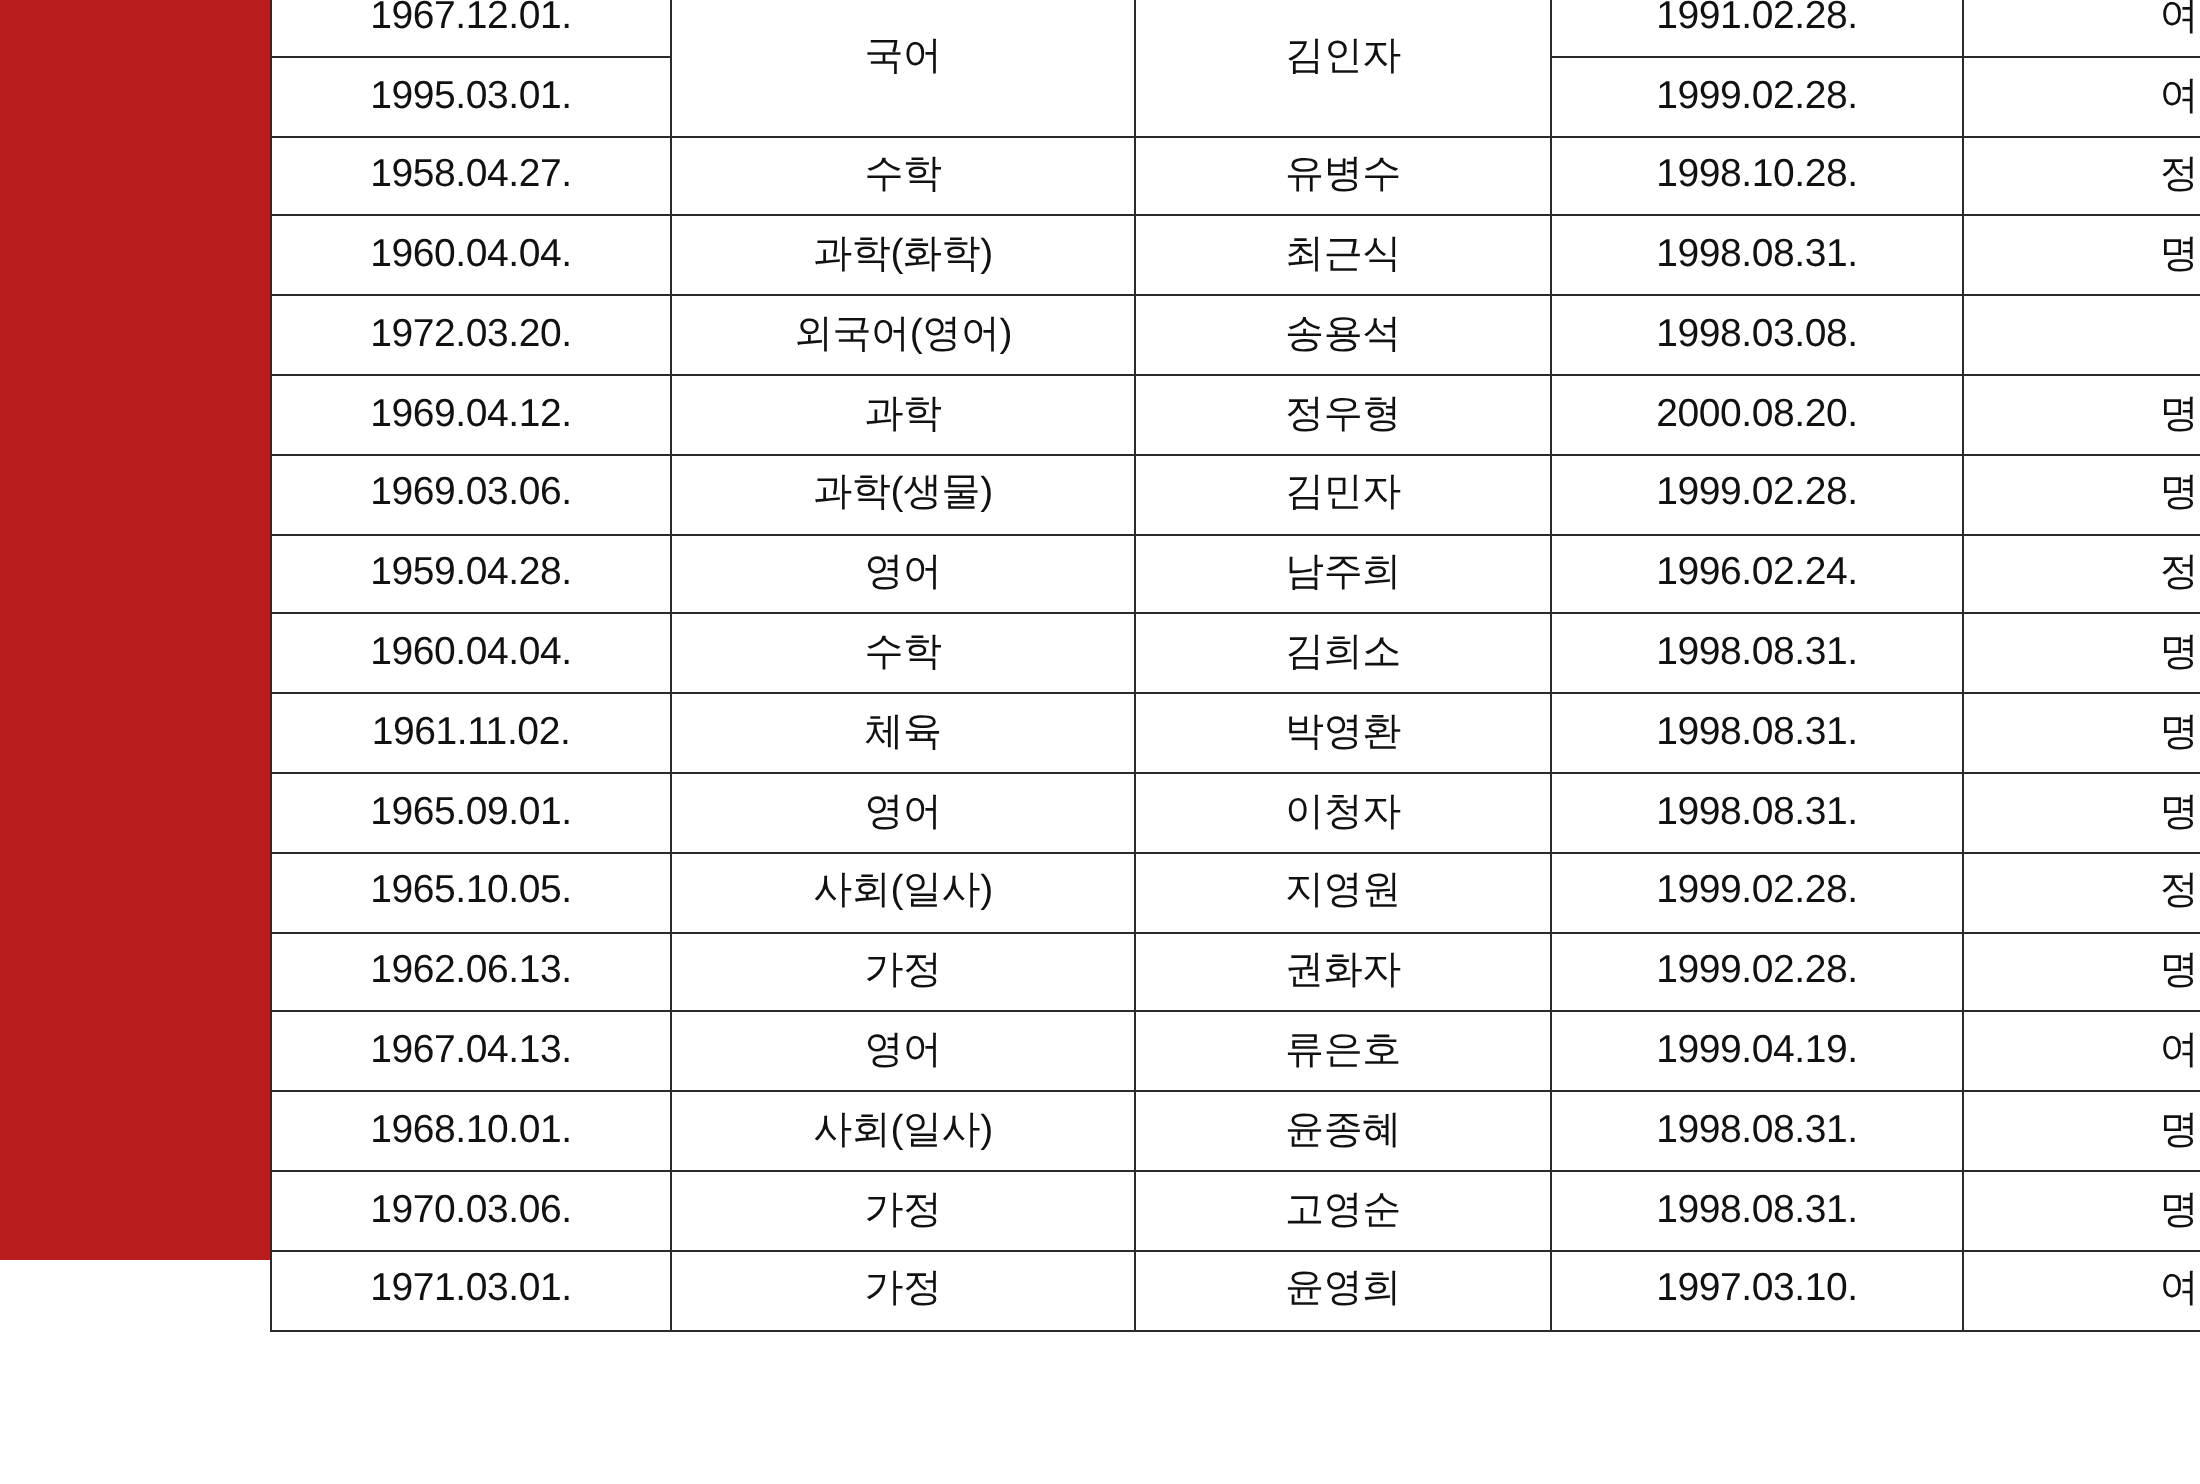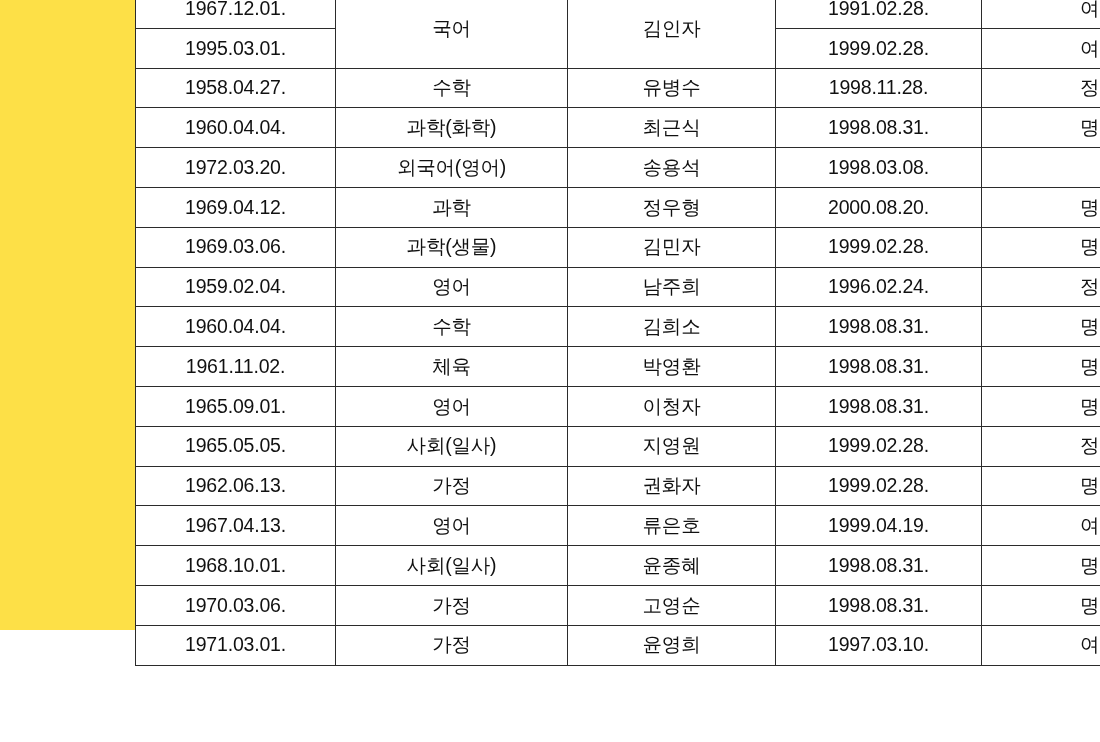--- a/index.html
+++ b/index.html
@@ -12,21 +12,21 @@
     height: 742px;
     overflow: hidden;
     font-family: "Liberation Sans", sans-serif;
     color: #000000;
   }
 
   .page {
     position: relative;
     width: 1100px;
     height: 630px;
-    background: #fde047;
+    background: #b91c1c;
   }
 
   
   .table-wrap {
     position: absolute;
     left: 135px;
     top: -12px;
     width: 1120px;
   }
 
@@ -95,21 +95,21 @@
         </tr>
         <tr>
           <td>1995.03.01.</td>
           <td>1999.02.28.</td>
           <td class="note">여고전출</td>
         </tr>
         <tr>
           <td>1958.04.27.</td>
           <td>수학</td>
           <td>유병수</td>
-          <td>1998.11.28.</td>
+          <td>1998.10.28.</td>
           <td class="note">정년퇴직</td>
         </tr>
         <tr>
           <td>1960.04.04.</td>
           <td>과학(화학)</td>
           <td>최근식</td>
           <td>1998.08.31.</td>
           <td class="note">명예퇴직</td>
         </tr>
         <tr>
@@ -127,21 +127,21 @@
           <td class="note">명예퇴직</td>
         </tr>
         <tr>
           <td>1969.03.06.</td>
           <td>과학(생물)</td>
           <td>김민자</td>
           <td>1999.02.28.</td>
           <td class="note">명예퇴직</td>
         </tr>
         <tr>
-          <td>1959.02.04.</td>
+          <td>1959.04.28.</td>
           <td>영어</td>
           <td>남주희</td>
           <td>1996.02.24.</td>
           <td class="note">정년퇴직</td>
         </tr>
         <tr>
           <td>1960.04.04.</td>
           <td>수학</td>
           <td>김희소</td>
           <td>1998.08.31.</td>
@@ -155,21 +155,21 @@
           <td class="note">명예퇴직</td>
         </tr>
         <tr>
           <td>1965.09.01.</td>
           <td>영어</td>
           <td>이청자</td>
           <td>1998.08.31.</td>
           <td class="note">명예퇴직</td>
         </tr>
         <tr>
-          <td>1965.05.05.</td>
+          <td>1965.10.05.</td>
           <td>사회(일사)</td>
           <td>지영원</td>
           <td>1999.02.28.</td>
           <td class="note">정년퇴직</td>
         </tr>
         <tr>
           <td>1962.06.13.</td>
           <td>가정</td>
           <td>권화자</td>
           <td>1999.02.28.</td>

